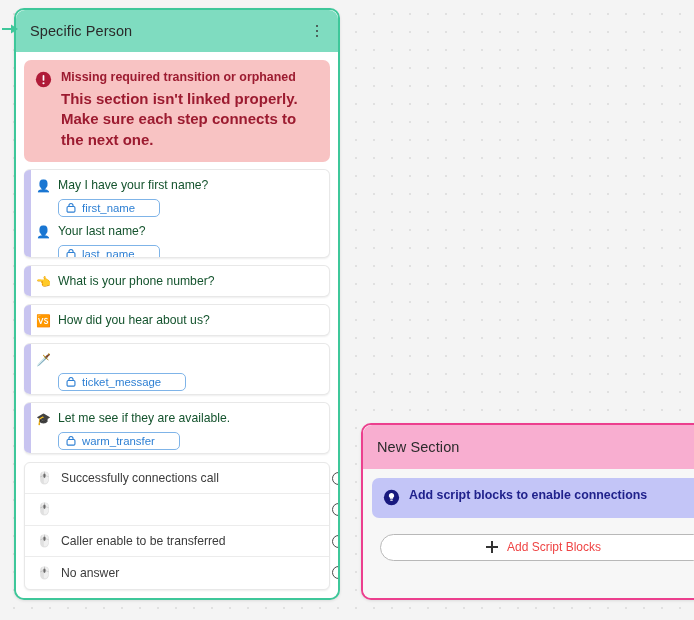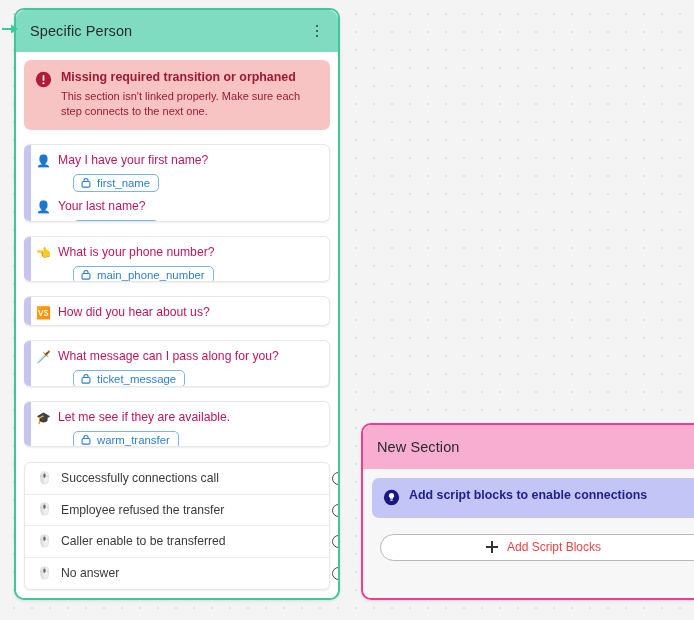--- a/index.html
+++ b/index.html
@@ -72,21 +72,21 @@
     border-radius: 50%;
     background: #3a3a3a;
   }
   .node-body {
     background: #ffffff;
     flex: 1 1 auto;
     padding: 8px 8px 8px 8px;
     box-sizing: border-box;
     display: flex;
     flex-direction: column;
-    gap: 14px;
+    gap: 7px;
     overflow: hidden;
   }
 
   
   #node-specific-person {
     left: 14px;
     top: 8px;
     width: 326px;
     height: 592px;
     border: 2px solid #3ec79a;
@@ -129,22 +129,23 @@
     margin-top: 1px;
   }
   .alert-txt { min-width: 0; }
   .alert-title {
     font-size: 12.4px;
     font-weight: bold;
     line-height: 1.25;
     margin-bottom: 3px;
   }
   .alert-desc {
-    font-size: 11px;
+    font-size: 15px;
     line-height: 1.38;
+    font-weight: bold;
   }
 
   
   .step {
     position: relative;
     background: #ffffff;
     border: 1px solid #e8e8e8;
     border-left: none;
     border-radius: 6px;
     box-shadow: 0 1px 2px rgba(0,0,0,.07);
@@ -170,36 +171,35 @@
     flex: 0 0 auto;
     width: 15px;
     height: 15px;
     margin-top: 1px;
     font-size: 12px;
     line-height: 15px;
     text-align: center;
   }
   .step-text {
     font-size: 12.2px;
-    color: #be185d;
+    color: #14532d;
     line-height: 1.28;
   }
   .step-chip-wrap { padding-left: 22px; }
   .chip {
     display: inline-flex;
     align-items: center;
     gap: 5px;
     border: 1px solid #7fb4e8;
     background: #ffffff;
     border-radius: 5px;
-    padding: 2px 8px 2px 6px;
+    padding: 2px 24px 2px 6px;
     font-size: 11.4px;
     color: #2d7fd3;
     cursor: pointer;
-    margin-left: 15px;
   }
   .chip-ico { width: 12px; height: 12px; flex: 0 0 auto; }
 
   
   .outcomes {
     background: #ffffff;
     border: 1px solid #e8e8e8;
     border-radius: 6px;
     box-shadow: 0 1px 2px rgba(0,0,0,.07);
     overflow: visible;
@@ -353,42 +353,32 @@
               <span>last_name</span>
             </span>
           </div>
         </div>
 
         <div class="step">
           <div class="step-line">
             <span class="step-ico">👈️</span>
             <span class="step-text">What is your phone number?</span>
           </div>
-          <div class="step-chip-wrap">
-            <span class="chip">
-              <svg class="chip-ico" viewBox="0 0 14 14">
-                <path d="M4.6 5.2V4.1a2.4 2.4 0 0 1 4.8 0v1.1" fill="none" stroke="#2d7fd3" stroke-width="1.3"></path>
-                <rect x="2.4" y="5.2" width="9.2" height="6.6" rx="1.4" fill="none" stroke="#2d7fd3" stroke-width="1.3"></rect>
-              </svg>
-              <span>main_phone_number</span>
-            </span>
-          </div>
         </div>
 
         <div class="step">
           <div class="step-line">
             <span class="step-ico">🆚</span>
             <span class="step-text">How did you hear about us?</span>
           </div>
         </div>
 
         <div class="step">
           <div class="step-line">
             <span class="step-ico">🗡️</span>
-            <span class="step-text">What message can I pass along for you?</span>
           </div>
           <div class="step-chip-wrap">
             <span class="chip">
               <svg class="chip-ico" viewBox="0 0 14 14">
                 <path d="M4.6 5.2V4.1a2.4 2.4 0 0 1 4.8 0v1.1" fill="none" stroke="#2d7fd3" stroke-width="1.3"></path>
                 <rect x="2.4" y="5.2" width="9.2" height="6.6" rx="1.4" fill="none" stroke="#2d7fd3" stroke-width="1.3"></rect>
               </svg>
               <span>ticket_message</span>
             </span>
           </div>
@@ -411,21 +401,20 @@
         </div>
 
         <div class="outcomes">
           <div class="outcome">
             <span class="outcome-ico">🖱️</span>
             <span>Successfully connections call</span>
             <span class="handle" style="right:-16px; top:9px;"></span>
           </div>
           <div class="outcome">
             <span class="outcome-ico">🖱️</span>
-            <span>Employee refused the transfer</span>
             <span class="handle" style="right:-16px; top:9px;"></span>
           </div>
           <div class="outcome">
             <span class="outcome-ico">🖱️</span>
             <span>Caller enable to be transferred</span>
             <span class="handle" style="right:-16px; top:9px;"></span>
           </div>
           <div class="outcome">
             <span class="outcome-ico">🖱️</span>
             <span>No answer</span>

